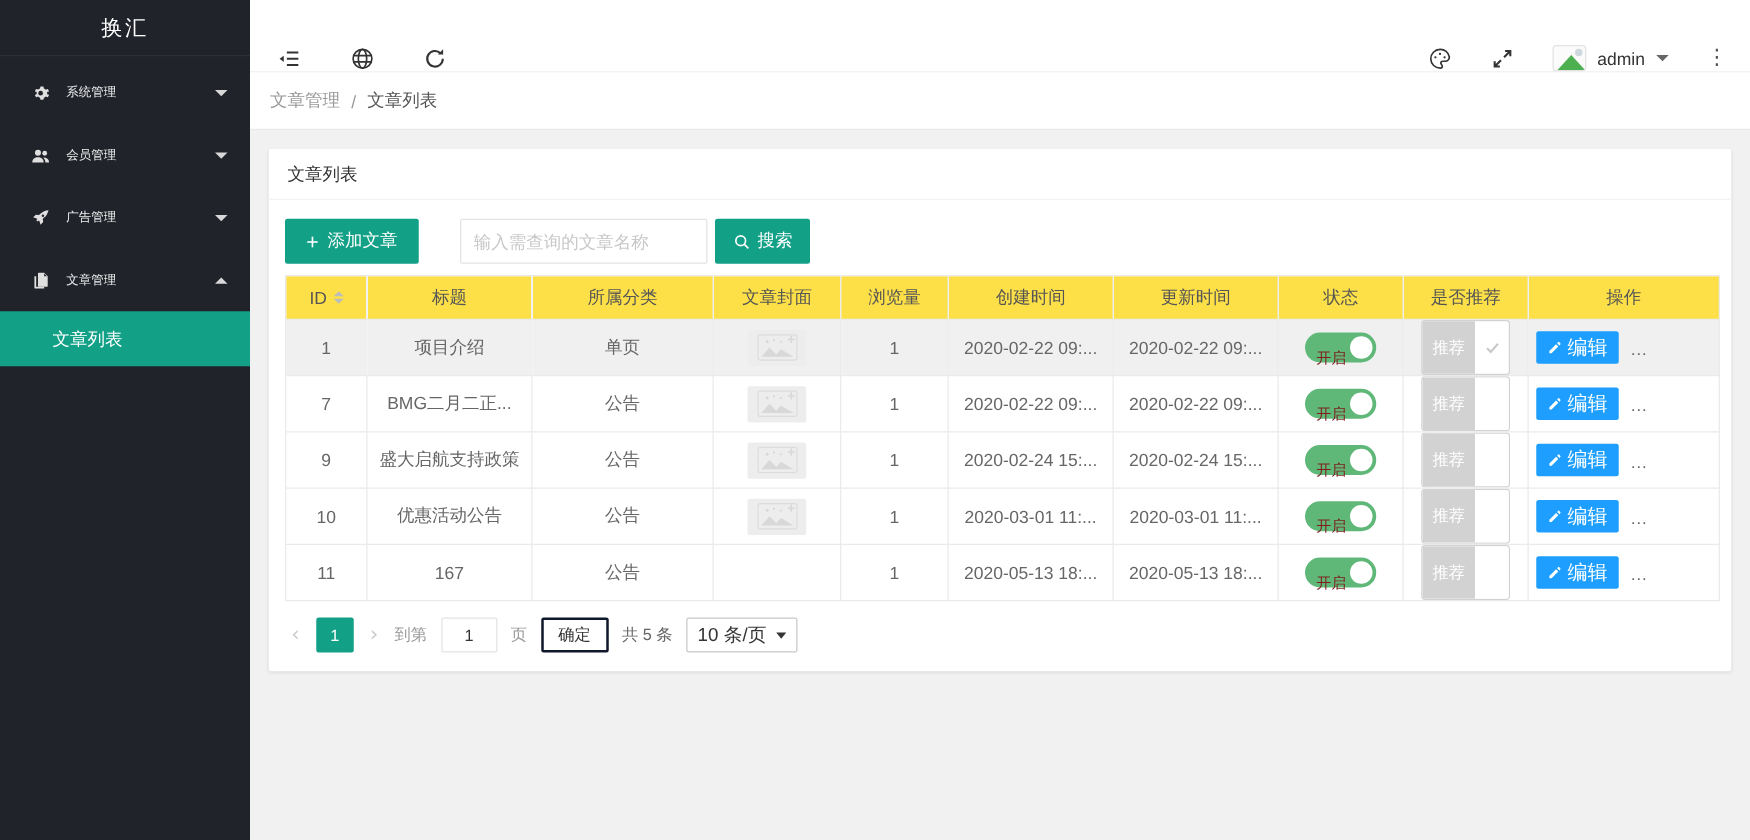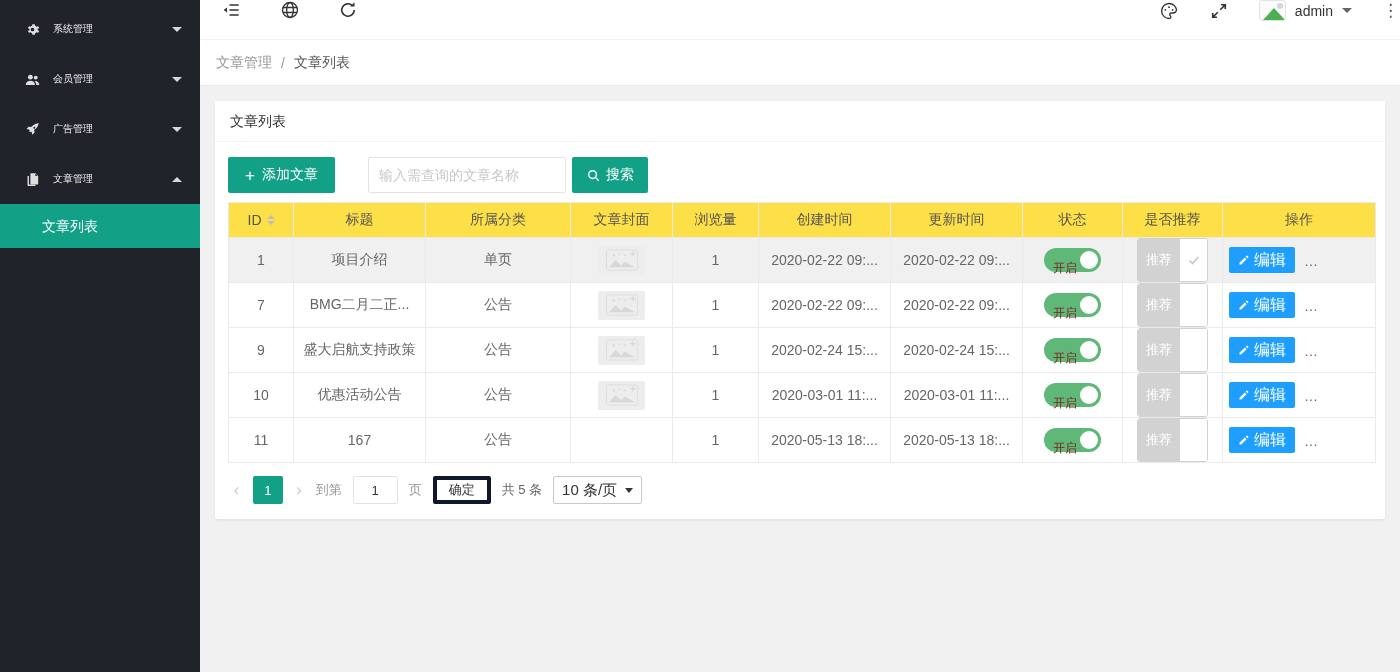--- a/index.html
+++ b/index.html
@@ -18,22 +18,22 @@
   .nav-icon svg { width:100%; height:100%; }
   .nav-label { flex:1; }
   .caret { width:0; height:0; border-left:5px solid transparent; border-right:5px solid transparent; }
   .caret.down { border-top:5px solid #d8d8d8; }
   .caret.up { border-bottom:5px solid #d8d8d8; }
   .sub-item { height:44px; line-height:44px; padding-left:42px; font-size:14px; cursor:pointer; color:#ddd; }
   .sub-item.active { background:#12a086; color:#fff; }
 
   
   .main { flex:1; display:flex; flex-direction:column; min-width:0; }
-  .topbar { height:40px; background:#fff; border-bottom:1px solid #f0f0f0;
-    display:flex; align-items:flex-start; padding:0 1px 0 22px; flex-shrink:0; }
+  .topbar { height:58px; background:#fff; border-bottom:1px solid #f0f0f0;
+    display:flex; align-items:flex-end; padding:0 18px 0 22px; flex-shrink:0; }
   .tb-left { display:flex; align-items:center; gap:38px; }
   .tb-right { margin-left:auto; display:flex; align-items:center; gap:30px; }
   .icon-btn { width:20px; height:20px; color:#333; cursor:pointer; display:inline-flex; }
   .icon-btn svg { width:100%; height:100%; }
   .user { display:flex; align-items:center; gap:9px; cursor:pointer; }
   .avatar { width:27px; height:21px; border:1px solid #e3e3e3; border-radius:3px;
     background:#fbfbfb; position:relative; overflow:hidden; }
   .avatar::before { content:""; position:absolute; left:3px; bottom:0; width:0; height:0;
     border-left:11px solid transparent; border-right:11px solid transparent; border-bottom:12px solid #4caf50; }
   .avatar::after { content:""; position:absolute; right:2px; top:2px; width:6px; height:6px;
@@ -104,34 +104,35 @@
 
   
   .pagination { margin-top:13px; display:flex; align-items:center; gap:11px;
     font-size:13px; color:#999; padding-left:3px; }
   .pg-arrow { color:#ccc; font-size:17px; cursor:pointer; line-height:1;
     font-family:"DejaVu Sans",sans-serif; padding:0 2px; }
   .pg-num { min-width:30px; height:28px; background:#12a086; color:#fff; border-radius:2px;
     display:flex; align-items:center; justify-content:center; font-size:13px; cursor:pointer; }
   .goto-input { width:45px; height:28px; border:1px solid #e3e3e3; border-radius:2px;
     text-align:center; font-size:13px; color:#333; outline:none; }
-  .btn-confirm { height:28px; padding:0 12px; background:#fff; border:4px solid #0f172a;
+  .btn-confirm { height:28px; padding:0 12px; background:#fff; border:2px solid #0f172a;
     border-radius:2px; color:#333; font-size:13px; }
   .pg-total { color:#666; }
   .page-size { height:28px; border:1px solid #c9c9c9; border-radius:2px; background:#fff;
     display:inline-flex; align-items:center; gap:8px; padding:0 8px; color:#333; font-size:15px; cursor:pointer; }
   .ps-caret { width:0; height:0; border-left:4px solid transparent; border-right:4px solid transparent;
     border-top:5px solid #333; }
 </style>
 </head>
 <body>
 
 <div class="app">
 
   <aside class="sidebar">
+    <div class="logo">换汇</div>
     <nav class="nav" id="sidebar-nav">
         <div class="nav-item">
           <span class="nav-icon">
             <svg viewBox="0 0 24 24" fill="currentColor">
               <path d="M21.3 13.7l-2-.4a7.6 7.6 0 0 0 0-2.6l2-.4.2-.5-1.2-2.2-.5-.2-1.9.7a7.6 7.6 0 0 0-2.2-1.3l-.4-2-.5-.2h-2.6l-.5.2-.4 2A7.6 7.6 0 0 0 9.1 8L7.2 7.4l-.5.2-1.2 2.2.2.5 1.9.4a7.6 7.6 0 0 0 0 2.6l-1.9.4-.2.5 1.2 2.2.5.2 1.9-.7a7.6 7.6 0 0 0 2.2 1.3l.4 2 .5.2h2.6l.5-.2.4-2a7.6 7.6 0 0 0 2.2-1.3l1.9.7.5-.2 1.2-2.2-.2-.5z"></path>
               <circle cx="12" cy="12" r="2.6" fill="#20232a"></circle>
             </svg>
           </span>
           <span class="nav-label">系统管理</span>
           <span class="caret down"></span>

